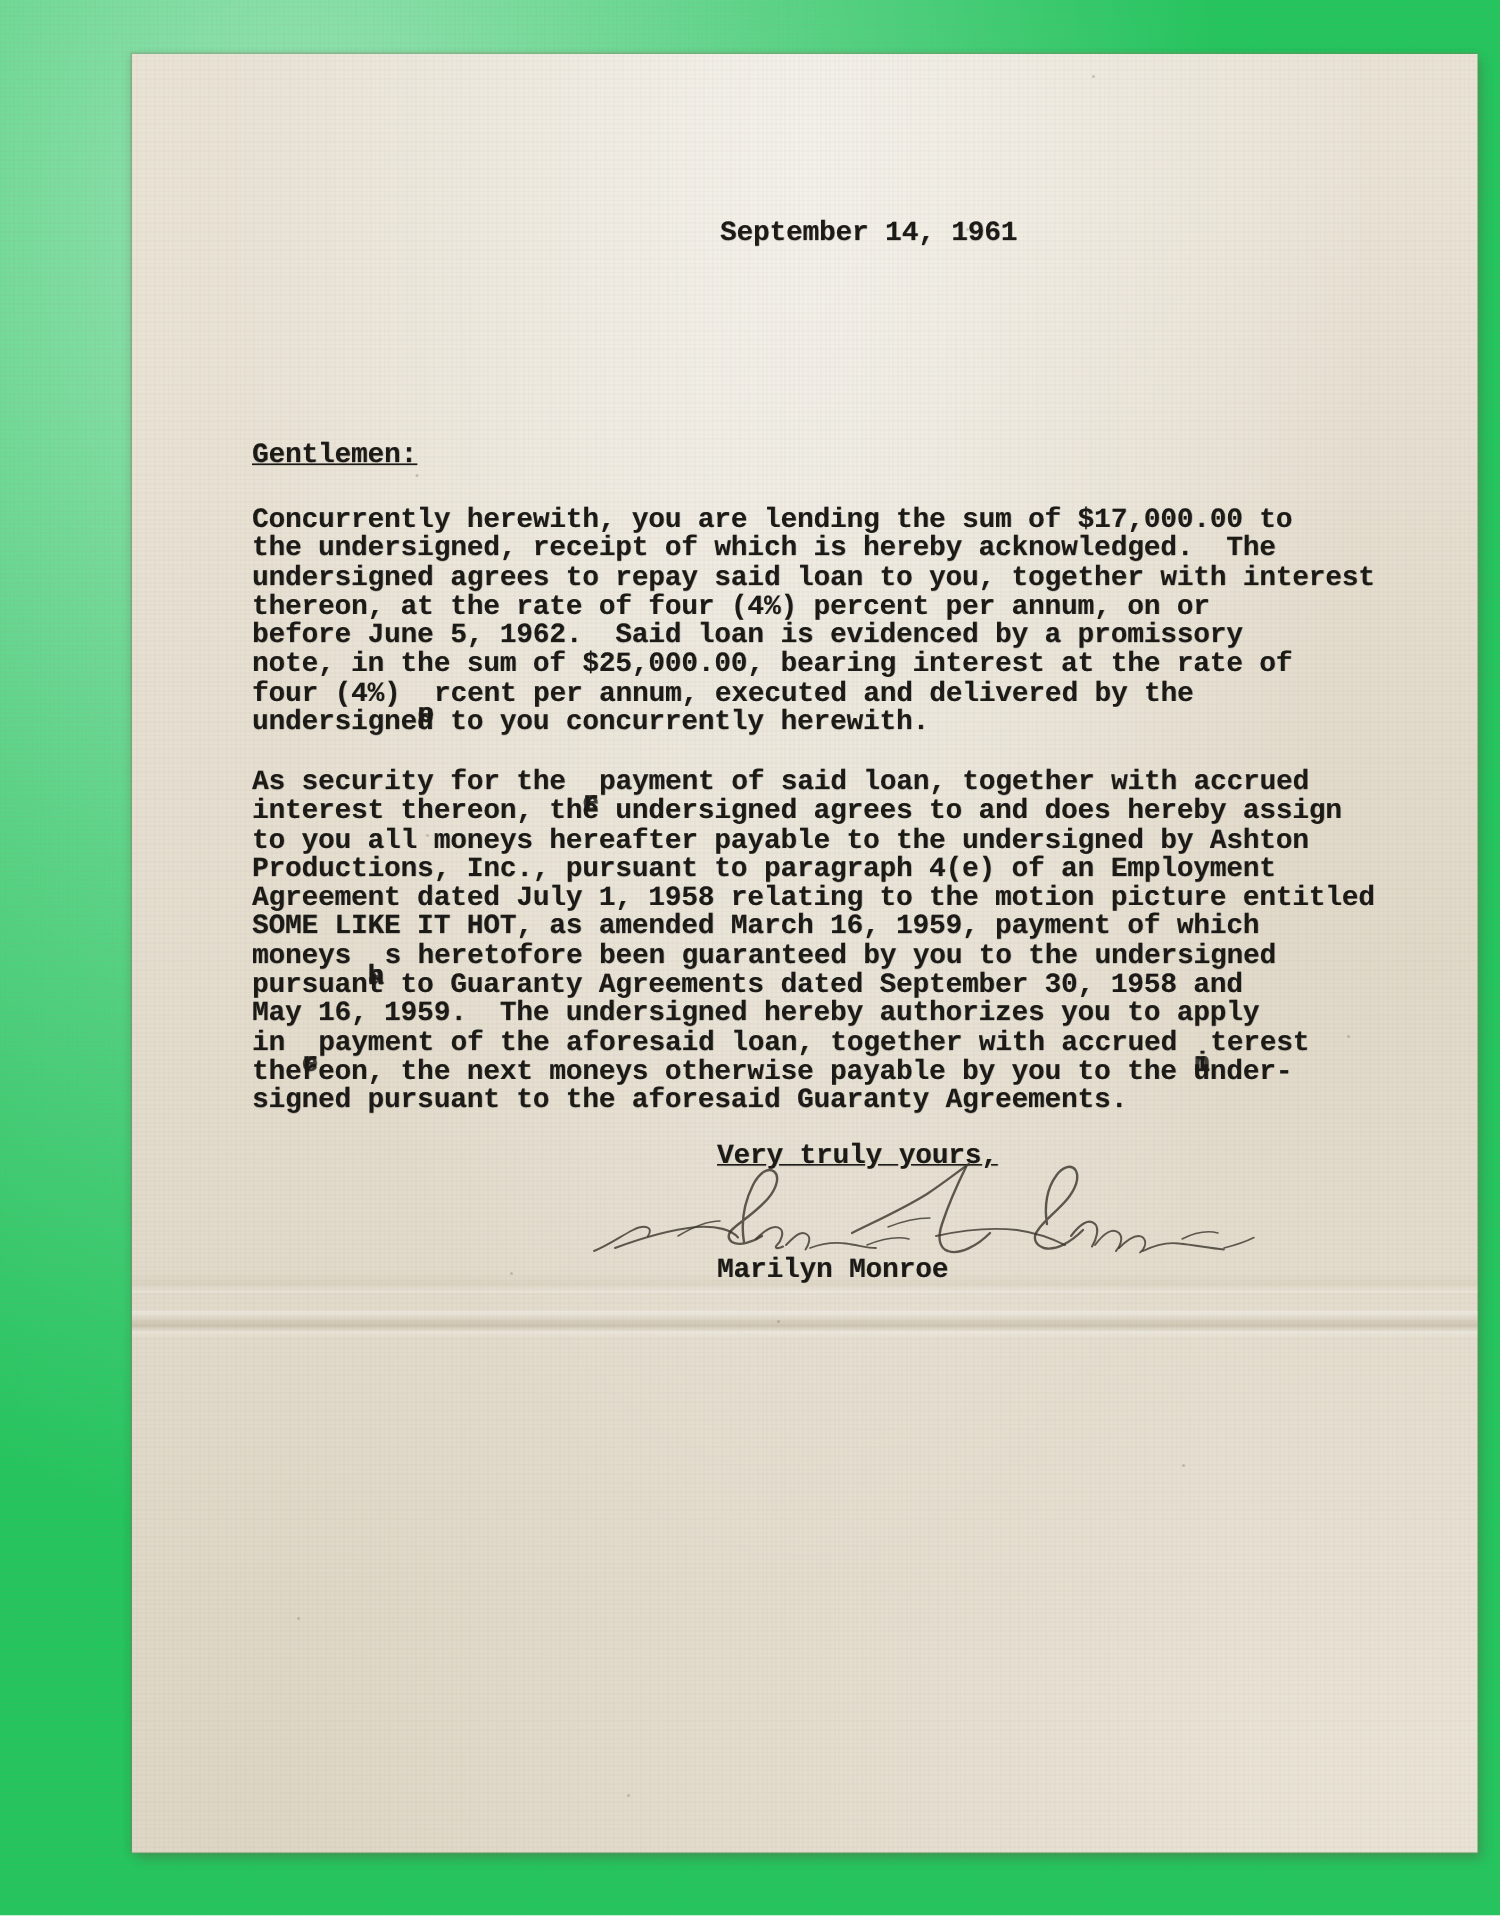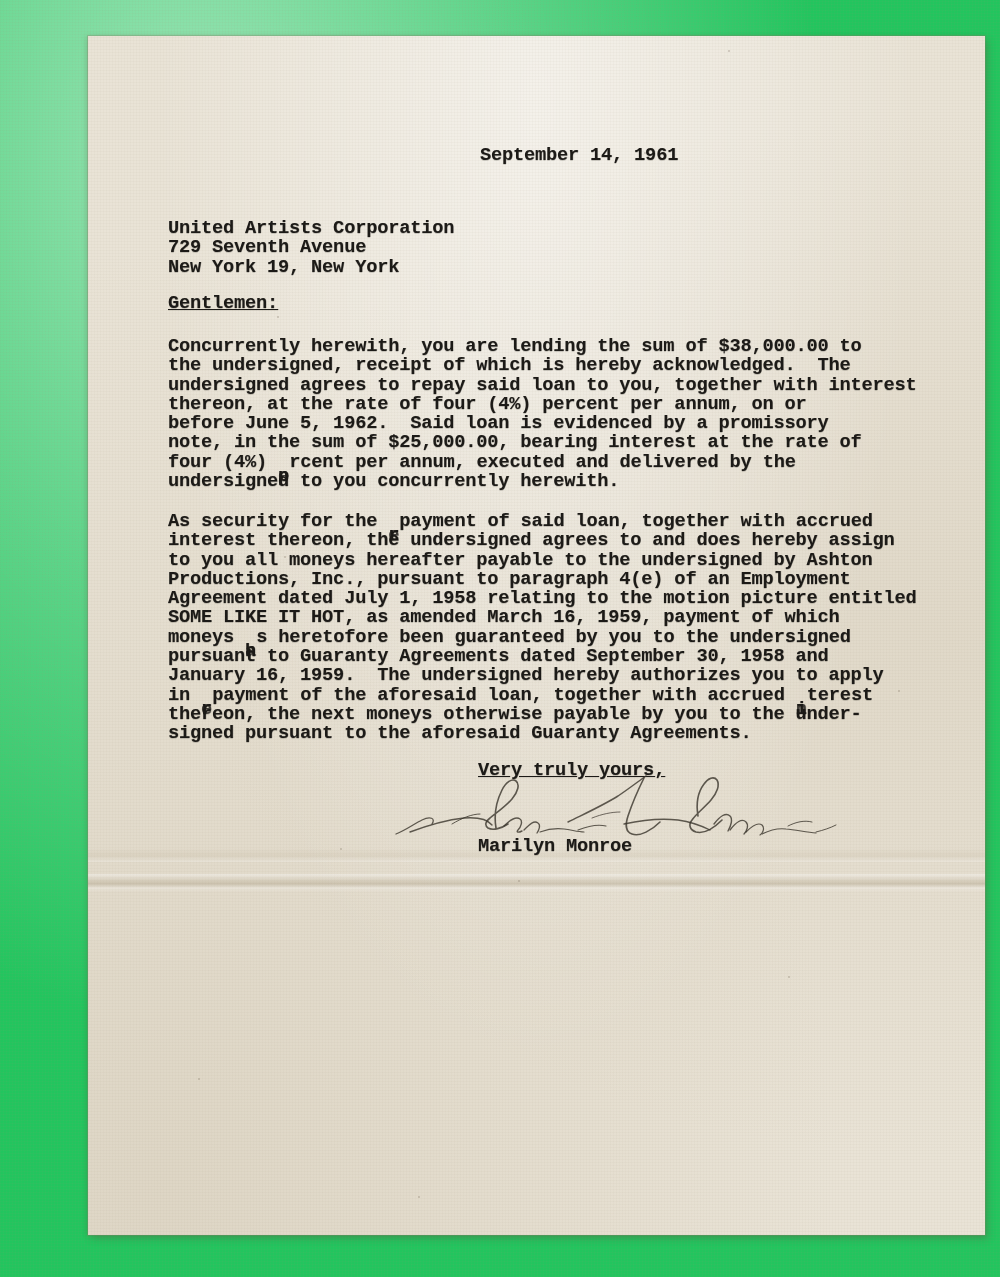--- a/index.html
+++ b/index.html
@@ -166,44 +166,41 @@
     <span class="speck" style="left:810px;top:654px;width:2px;height:2px;"></span>
     <span class="speck" style="left:252px;top:812px;width:2px;height:2px;"></span>
     <span class="speck" style="left:430px;top:844px;width:2px;height:2px;"></span>
     <span class="speck" style="left:700px;top:940px;width:2px;height:2px;"></span>
     <span class="speck" style="left:110px;top:1042px;width:2px;height:2px;"></span>
     <span class="speck" style="left:330px;top:1160px;width:2px;height:2px;"></span>
   </div>
 
   <div class="typed" id="date-line">September 14, 1961</div>
 
-  <div class="typed" id="address-block"><span>United Artists Corporation</span>
-<span>729 Seventh Avenue</span>
-<span>New York 19, New York</span></div>
 
   <div class="typed" id="salutation">Gentlemen:</div>
 
-  <div class="typed" id="para-1"><span>Concurrently herewith, you are lending the sum of $38,000.00 to</span>
+  <div class="typed" id="para-1"><span>Concurrently herewith, you are lending the sum of $17,000.00 to</span>
 <span>the undersigned, receipt of which is hereby acknowledged.  The</span>
 <span>undersigned agrees to repay said loan to you, together with interest</span>
 <span>thereon, at the rate of four (4%) percent per annum, on or</span>
 <span>before June 5, 1962.  Said loan is evidenced by a promissory</span>
 <span>note, in the sum of $25,000.00, bearing interest at the rate of</span>
 <span>four (4%) <span class="ovr"><span class="a">p</span><span class="b">e</span></span>rcent per annum, executed and delivered by the</span>
 <span>undersigned to you concurrently herewith.</span></div>
 
   <div class="typed" id="para-2"><span>As security for the <span class="ovr"><span class="a">r</span><span class="b">e</span></span>payment of said loan, together with accrued</span>
 <span>interest thereon, the undersigned agrees to and does hereby assign</span>
 <span>to you all moneys hereafter payable to the undersigned by Ashton</span>
 <span>Productions, Inc., pursuant to paragraph 4(e) of an Employment</span>
 <span>Agreement dated July 1, 1958 relating to the motion picture entitled</span>
 <span>SOME LIKE IT HOT, as amended March 16, 1959, payment of which</span>
 <span>moneys <span class="ovr"><span class="a">h</span><span class="b">a</span></span>s heretofore been guaranteed by you to the undersigned</span>
 <span>pursuant to Guaranty Agreements dated September 30, 1958 and</span>
-<span>January 16, 1959.  The undersigned hereby authorizes you to apply</span>
+<span>May 16, 1959.  The undersigned hereby authorizes you to apply</span>
 <span>in <span class="ovr"><span class="a">r</span><span class="b">e</span></span>payment of the aforesaid loan, together with accrued <span class="ovr"><span class="a">i</span><span class="b">n</span></span>terest</span>
 <span>thereon, the next moneys otherwise payable by you to the under-</span>
 <span>signed pursuant to the aforesaid Guaranty Agreements.</span></div>
 
   <div class="typed" id="closing">Very truly yours,</div>
 
   <div id="signature">
     <svg viewBox="0 0 450 78" preserveAspectRatio="none" aria-hidden="true">
       <path d="M4,62 C14,58 22,52 30,48 C38,44 44,46 40,52" stroke-width="1.3"></path>
       <path d="M18,60 C34,54 54,48 72,46 C86,45 96,48 100,53" stroke-width="1.4"></path>

